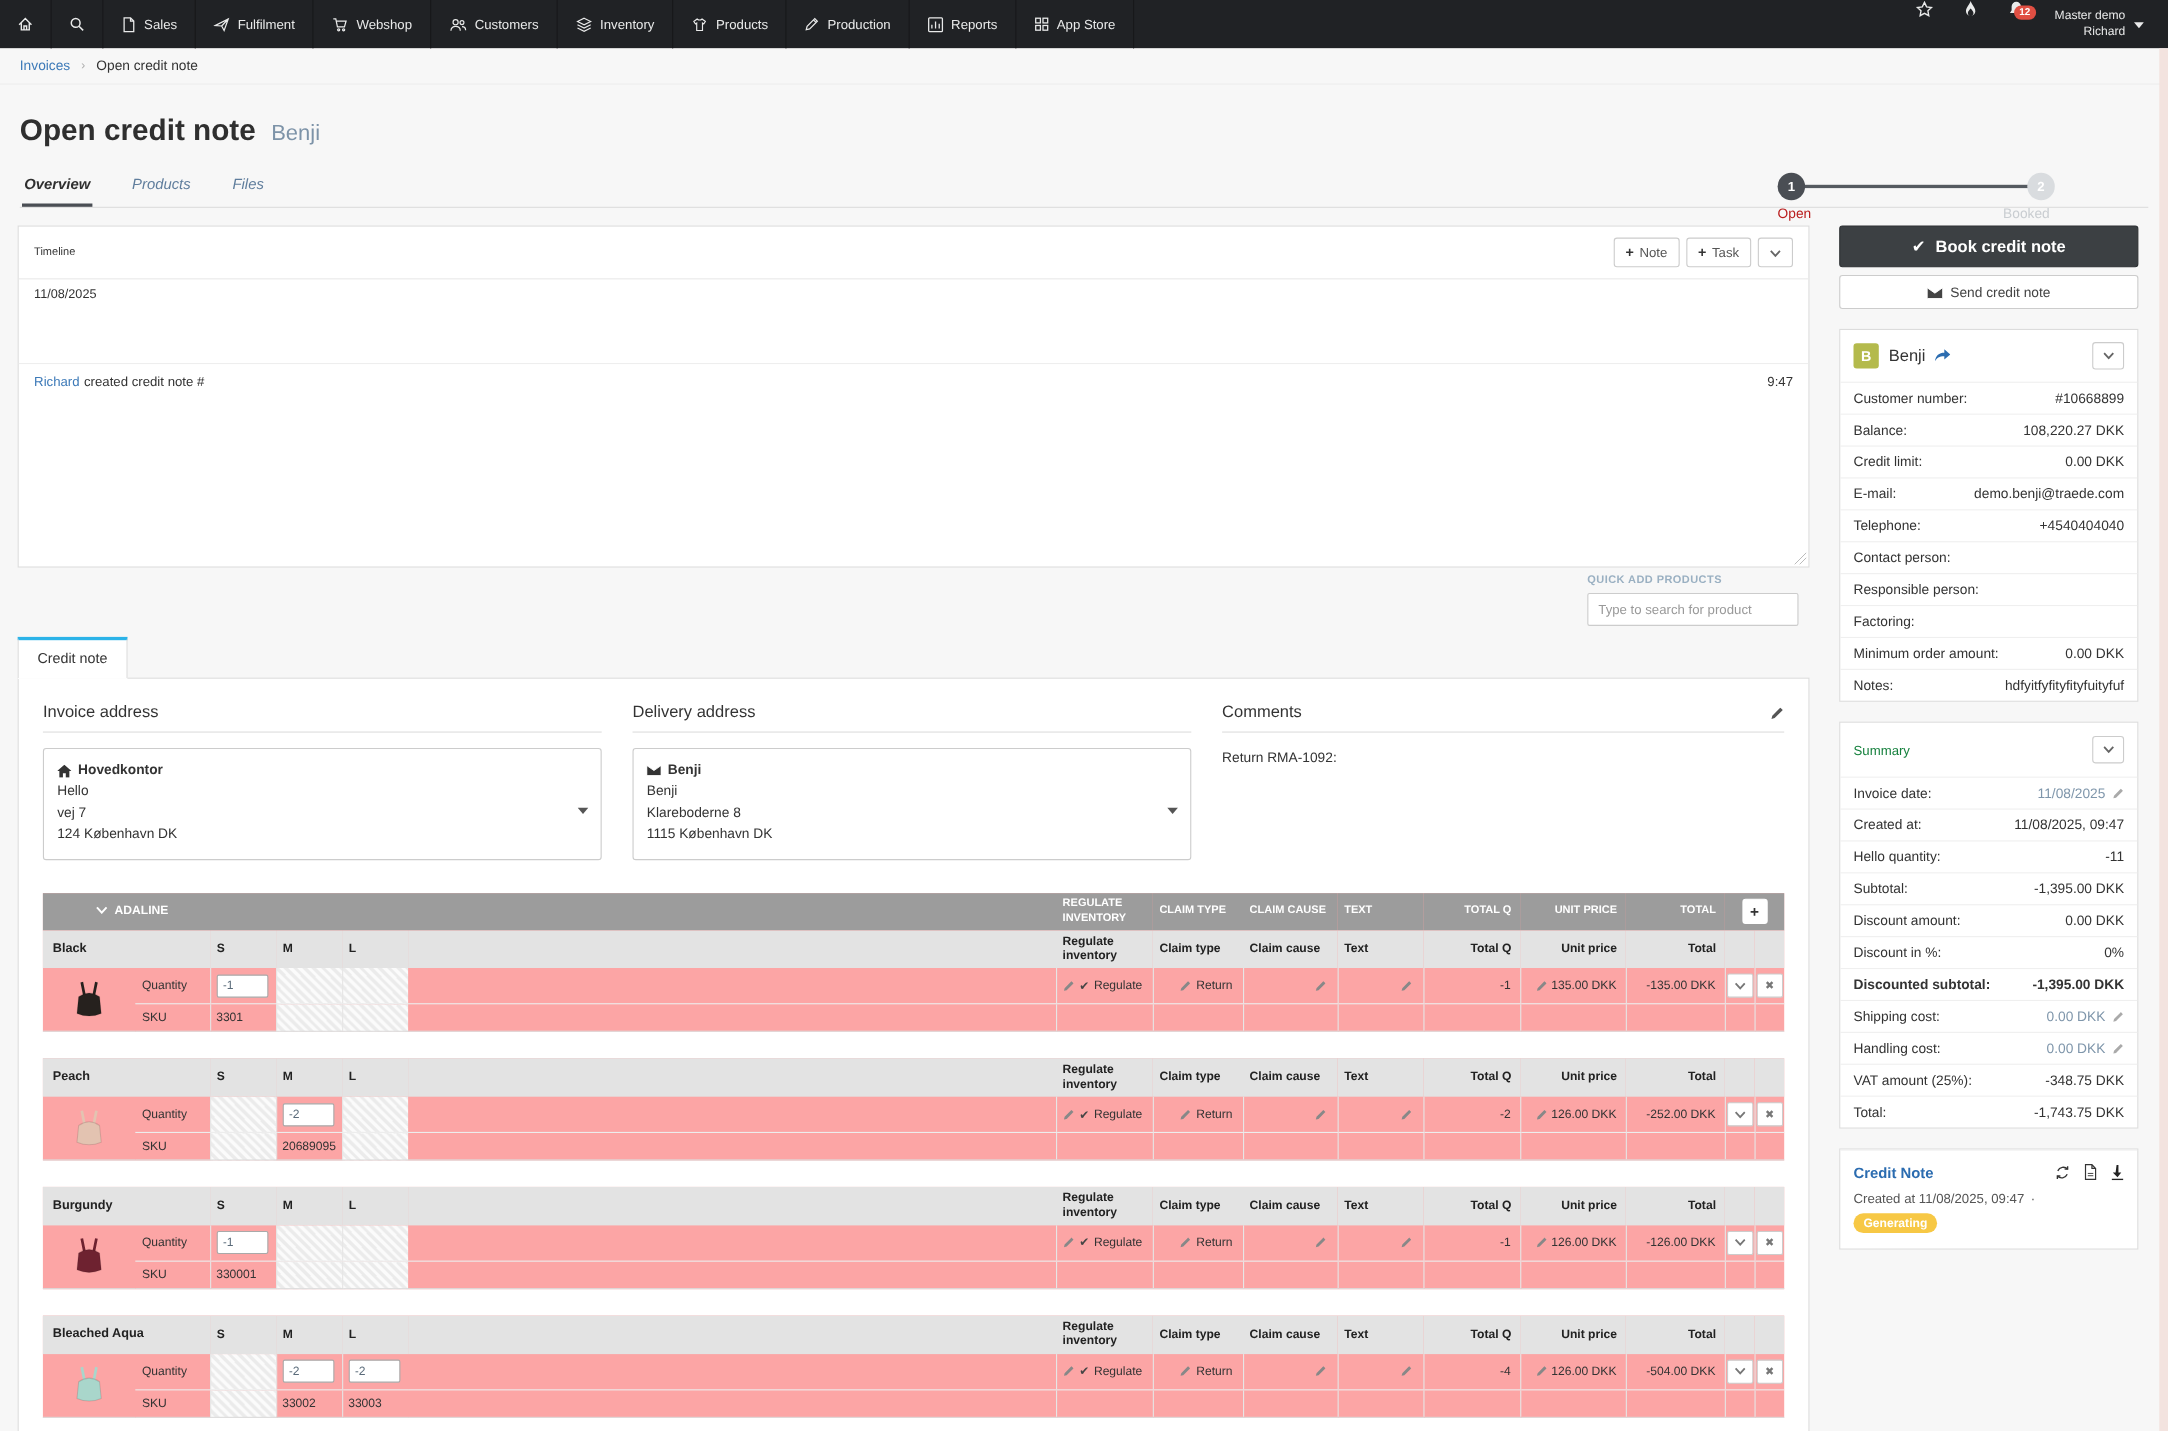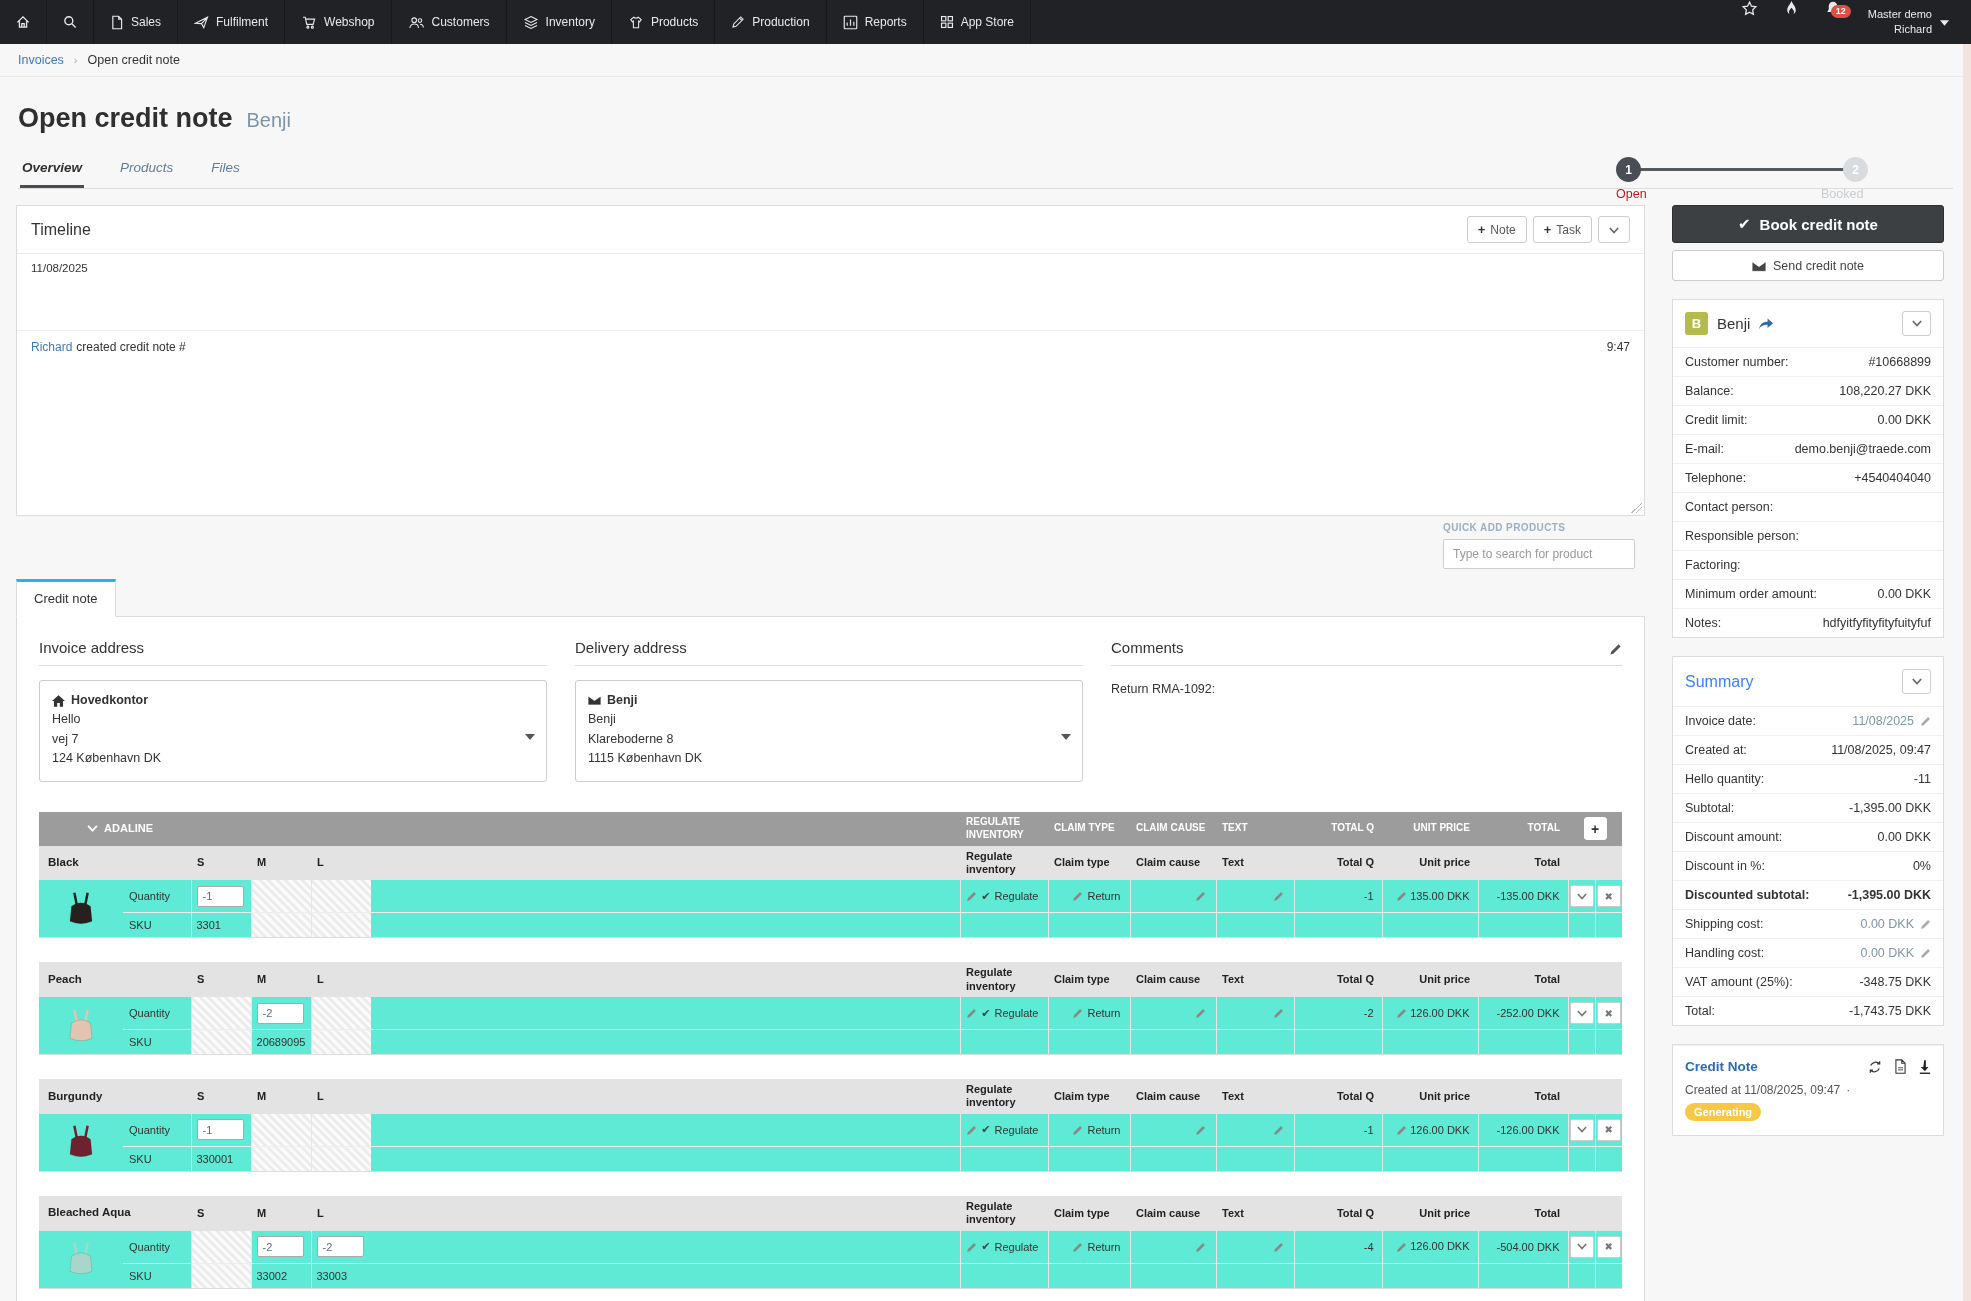--- a/index.html
+++ b/index.html
@@ -50,21 +50,21 @@
   
   .content{display:flex;align-items:flex-start;padding:16px 0 0 16px;background:#f7f7f7;}
   .main{width:1629px;}
   .side{width:272px;margin-left:27px;}
   .edge-strip{position:absolute;top:44px;right:0;bottom:0;width:8px;background:#f3e3df;}
 
   .card{background:#fff;border:1px solid #dcdcdc;}
 
   
   .tl-head{display:flex;align-items:center;padding:10px 14px;}
-  .tl-title{font-size:16px;color:#333;}
+  .tl-title{font-size:10px;color:#333;}
   .tl-actions{margin-left:auto;display:flex;gap:6px;}
   .sm-btn{display:inline-flex;align-items:center;gap:5px;border:1px solid #ccc;border-radius:3px;background:#fff;color:#555;font-size:12px;padding:5px 10px;cursor:pointer;font-family:inherit;}
   .sm-btn .plus{font-weight:bold;color:#333;font-size:13px;}
   .tl-daterow{border-top:1px solid #e8e8e8;padding:8px 14px;font-size:11.5px;color:#333;}
   .tl-event{border-top:1px solid #eee;padding:9px 14px;font-size:12px;display:flex;margin-top:48px;}
   .tl-event a{color:var(--link);text-decoration:none;margin-right:4px;cursor:pointer;}
   .tl-time{margin-left:auto;color:#333;}
   .tl-space{height:152px;position:relative;}
   .grip{position:absolute;right:2px;bottom:2px;width:11px;height:11px;
     background:linear-gradient(135deg,transparent 0 50%,#bbb 50% 56%,transparent 56% 70%,#bbb 70% 76%,transparent 76%);}
@@ -83,21 +83,21 @@
   .comments-col{flex:1;}
   .sec-title{font-size:15px;color:#333;padding-bottom:9px;border-bottom:1px solid #ddd;display:flex;align-items:center;}
   .sec-title .pen-right{margin-left:auto;cursor:pointer;}
   .addr-box{margin-top:14px;border:1px solid #ccc;border-radius:3px;padding:10px 26px 12px 12px;position:relative;font-size:12.5px;line-height:1.55;cursor:pointer;}
   .addr-name{font-weight:bold;display:flex;align-items:center;gap:6px;}
   .addr-caret{position:absolute;right:11px;top:50%;margin-top:-3px;}
   .comment-text{margin-top:16px;font-size:12.5px;color:#333;}
 
   
   .ptable-wrap{margin-top:30px;}
-  table{width:100%;border-collapse:collapse;table-layout:fixed;font-size:11px;background:#5eead4;}
+  table{width:100%;border-collapse:collapse;table-layout:fixed;font-size:11px;background:#fca5a5;}
   col.c-thumb{width:84px;} col.c-lbl{width:68px;} col.c-size{width:60px;} col.c-fill{width:auto;}
   col.c-reg{width:88px;} col.c-claim{width:82px;} col.c-cause{width:86px;} col.c-text{width:78px;}
   col.c-tq{width:88px;} col.c-up{width:96px;} col.c-tot{width:90px;} col.c-b{width:27px;}
 
   .pbar th{background:#9c9c9c;color:#fff;font-size:10px;font-weight:bold;text-transform:uppercase;text-align:left;padding:4px 6px;height:34px;vertical-align:middle;line-height:1.25;}
   .pbar th.num{text-align:right;}
   .pbar .pbar-title{font-size:11px;padding-left:48px;}
   .add-btn{width:23px;height:23px;border:1px solid #fff;border-radius:3px;background:#fff;color:#333;font-weight:bold;font-size:14px;line-height:1;cursor:pointer;}
   .item-row td{height:46px;vertical-align:top;padding-top:6px;border-bottom:1px solid #e0e0e0;}
   .item-row .bord{border-left:1px solid #e3e3e3;}
@@ -130,21 +130,21 @@
   .cust-head{display:flex;align-items:center;gap:9px;padding:11px 12px;}
   .avatar{width:23px;height:23px;border-radius:3px;background:var(--avatar);color:#fff;font-size:13px;font-weight:bold;display:flex;align-items:center;justify-content:center;}
   .cust-name{font-size:15px;color:#333;}
   .chev-btn{margin-left:auto;width:29px;height:25px;border:1px solid #ccc;border-radius:3px;background:#fff;cursor:pointer;display:inline-flex;align-items:center;justify-content:center;}
   .det-row{display:flex;justify-content:space-between;gap:8px;padding:7px 12px;border-top:1px solid #efefef;font-size:12.5px;color:#333;}
   .det-value{text-align:right;}
   .det-row.bold{font-weight:bold;}
   .det-value.muted{color:var(--muted-blue);}
   .det-value .pen{margin-left:6px;}
   .side-head{display:flex;align-items:center;padding:12px 12px;}
-  .side-title{font-size:16px;color:#3b82f6;}
+  .side-title{font-size:12px;color:#15803d;}
 
   .doc-body{border-top:1px solid #efefef;padding:11px 12px 14px 12px;}
   .doc-top{display:flex;align-items:center;}
   .doc-name{color:#2b6cb0;font-weight:bold;font-size:13.5px;text-decoration:none;cursor:pointer;}
   .doc-icons{margin-left:auto;display:flex;gap:12px;align-items:center;}
   .doc-meta{margin-top:8px;font-size:12px;color:#555;display:flex;align-items:center;gap:6px;flex-wrap:wrap;}
   .pill{background:var(--yellow);color:#fff;font-size:11px;font-weight:bold;border-radius:10px;padding:3px 9px;}
 </style>
 </head>
 <body>

